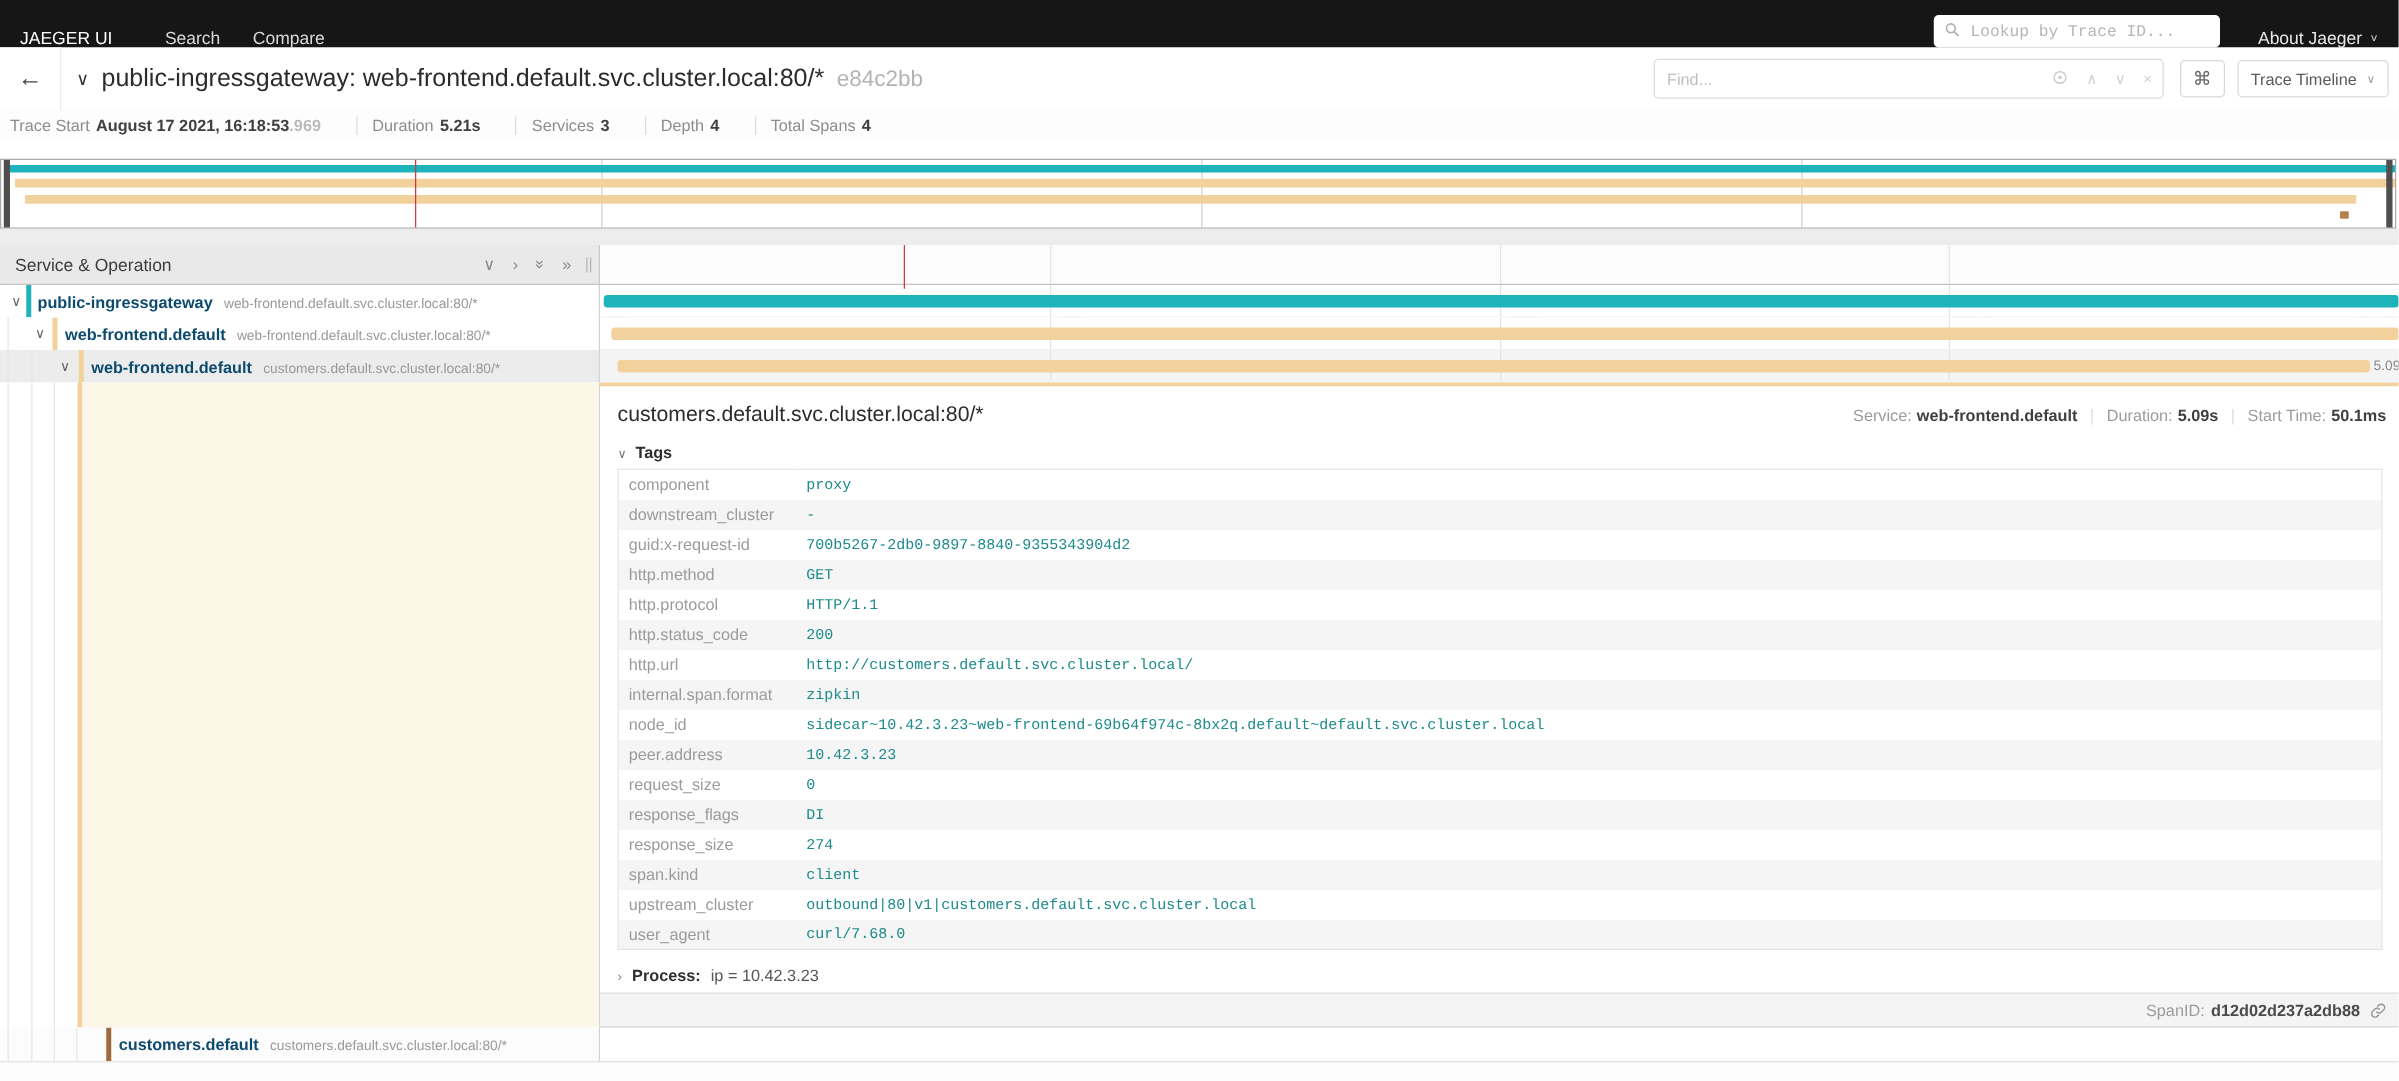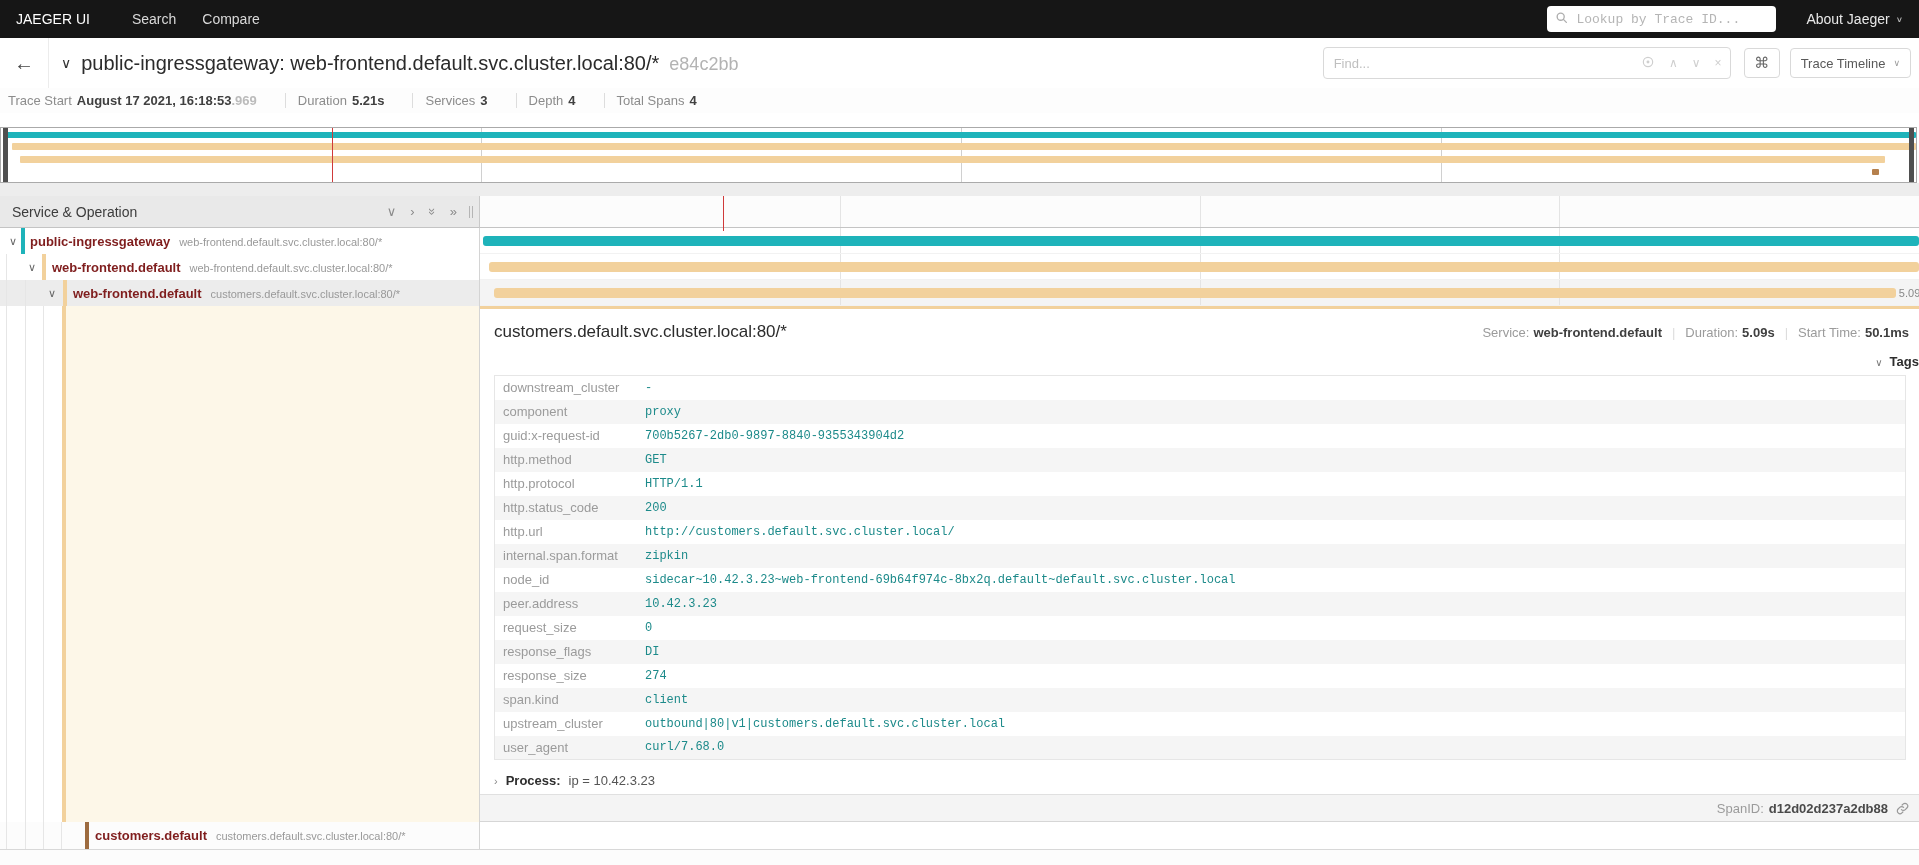--- a/index.html
+++ b/index.html
@@ -7,21 +7,21 @@
        font-family:"Liberation Sans",sans-serif;color:#333;}
   .page{position:absolute;inset:0;}
   i{font-style:normal;}
   :root{
     --teal:#1eb3ba; --tan:#f2d19c; --brown:#9d6b3f; --cream:#fdf7e8;
     --red:#cf3a3a; --key:#9b9b9b; --val:#1c8a8a; --grid:#e4e4e4;
   }
 
   
   .topnav{position:absolute;left:0;top:0;width:100%;height:38px;background:#161616;
-          display:flex;align-items:center;color:#e8e8e8;font-size:14px;}
+          display:flex;align-items:flex-end;color:#e8e8e8;font-size:14px;}
   .brand{padding:0 16px;color:#fff;cursor:pointer;}
   .navitem{margin-left:26px;cursor:pointer;color:#d9d9d9;}
   .flexspacer{flex:1;}
   .navsearch{width:213px;height:26px;background:#fff;border-radius:4px;display:flex;
              align-items:center;padding:0 8px;margin-right:30px;}
   .navsearch input{border:none;outline:none;flex:1;font-size:13px;margin-left:6px;
              font-family:Liberation Mono, monospace;color:#15803d;}
   .navsearch input::placeholder{color:#b5b5b5;}
   .about{margin-right:16px;display:flex;align-items:center;gap:6px;cursor:pointer;}
   .about .caret{font-size:10px;color:#bbb;transform:scaleY(.8);}
@@ -96,21 +96,21 @@
   .row1{top:228px;} .row2{top:254px;} .row3{top:280px;} .row4{top:822px;height:28px;border-bottom:1px solid #d8d8d8;box-sizing:border-box;}
   .row-left{width:480px;box-sizing:border-box;border-right:1px solid #d4d4d4;position:relative;
             display:flex;align-items:center;background:#fff;cursor:pointer;overflow:hidden;}
   .row-right{flex:1;position:relative;background:#fff;overflow:hidden;border-bottom:1px solid #f2f2f2;}
   .row.sel .row-left{background:#ececec;}
   .row.sel .row-right{background:#f4f4f4;}
   .row4 .row-left,.row4 .row-right{background:#fcfcfc;}
   .chev{position:absolute;color:#666;font-size:11px;top:50%;transform:translateY(-50%);cursor:pointer;}
   .cbar{position:absolute;top:0;bottom:0;width:4px;}
   .stext{display:flex;align-items:baseline;white-space:nowrap;}
-  .sname{font-size:13px;font-weight:700;color:#7f1d1d;}
+  .sname{font-size:13px;font-weight:700;color:#0c4a6e;}
   .sop{font-size:11px;color:#999;margin-left:9px;}
   .r0 .chev{left:9px;}  .r0 .cbar{left:21px;background:var(--teal);} .r0 .stext{padding-left:30px;}
   .r1 .chev{left:28px;} .r1 .cbar{left:42px;background:var(--tan);}  .r1 .stext{padding-left:52px;}
   .r2 .chev{left:48px;} .r2 .cbar{left:63px;background:var(--tan);}  .r2 .stext{padding-left:73px;}
   .r3 .cbar{left:85px;background:var(--brown);} .r3 .stext{padding-left:95px;}
   .guide{position:absolute;top:0;bottom:0;width:1px;background:#e6e6e6;}
   .g1{left:6px;} .g2{left:25px;} .g3{left:43px;} .g4{left:61px;}
   .sbar{position:absolute;top:50%;transform:translateY(-50%);height:10px;border-radius:3px;}
   .br0{left:.2%;width:99.8%;background:var(--teal);}
   .br1{left:.6%;width:99.4%;background:var(--tan);}
@@ -124,21 +124,21 @@
   .detail-row{position:absolute;left:0;top:306px;width:100%;height:516px;display:flex;}
   .detail-left{width:480px;box-sizing:border-box;border-right:1px solid #d4d4d4;position:relative;background:#fff;}
   .d-colorbar{position:absolute;left:62px;top:0;bottom:0;width:4px;background:var(--tan);}
   .d-cream{position:absolute;left:66px;right:0;top:0;bottom:0;background:var(--cream);}
   .detail-right{flex:1;position:relative;background:#fff;border-top:3px solid var(--tan);box-sizing:border-box;}
   .d-head{display:flex;justify-content:space-between;align-items:baseline;padding:13px 10px 0 14px;}
   .d-title{font-size:17px;font-weight:400;color:#2c2c2c;margin:0;}
   .d-meta{font-size:13px;color:#9b9b9b;display:flex;align-items:baseline;white-space:nowrap;}
   .d-meta b{color:#3f3f3f;margin-left:4px;}
   .msep{color:#ddd;margin:0 10px;}
-  .d-tags-label{margin:12px 0 6px 14px;font-size:13px;color:#2e2e2e;font-weight:700;cursor:pointer;text-align:right;}
+  .d-tags-label{margin:12px 0 6px 14px;font-size:13px;color:#2e2e2e;font-weight:700;cursor:pointer;}
   .d-tags-label .chevsm{color:#777;font-weight:400;font-size:10px;margin-right:7px;}
   .kv{border-collapse:collapse;margin-left:14px;width:1412px;border:1px solid #e6e6e6;font-size:13px;}
   .kv tr{height:24px;}
   .kv tr:nth-child(even){background:#f5f5f5;}
   .kv td{padding:0 8px;vertical-align:middle;}
   .kv .k{width:126px;color:var(--key);}
   .kv .v{font-family:"Liberation Mono","DejaVu Sans Mono",monospace;font-size:12px;color:var(--val);}
   .d-process{margin:13px 0 0 14px;font-size:13px;color:#555;cursor:pointer;}
   .d-process .chevsm{color:#888;font-size:11px;margin-right:8px;}
   .d-process b{color:#2e2e2e;margin-right:8px;}
@@ -353,26 +353,26 @@
           <span>Start Time:</span>
             <b>50.1ms</b>
         </span>
       </div>
       <div class="d-tags-label">
         <span class="chevsm">∨</span><span>Tags</span>
       </div>
       <table class="kv">
         <tbody>
             <tr>
+              <td class="k">component</td>
+              <td class="v">proxy</td>
+            </tr>
+        <tr>
               <td class="k">downstream_cluster</td>
               <td class="v">-</td>
-            </tr>
-        <tr>
-              <td class="k">component</td>
-              <td class="v">proxy</td>
             </tr>
         <tr>
               <td class="k">guid:x-request-id</td>
               <td class="v">700b5267-2db0-9897-8840-9355343904d2</td>
             </tr>
         <tr>
               <td class="k">http.method</td>
               <td class="v">GET</td>
             </tr>
         <tr>

